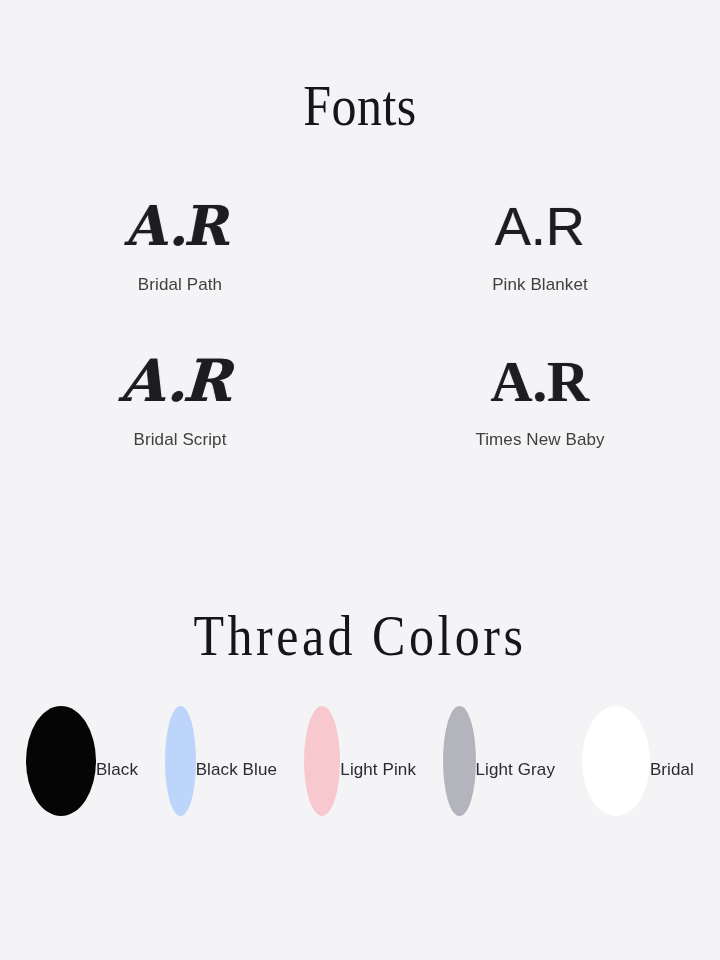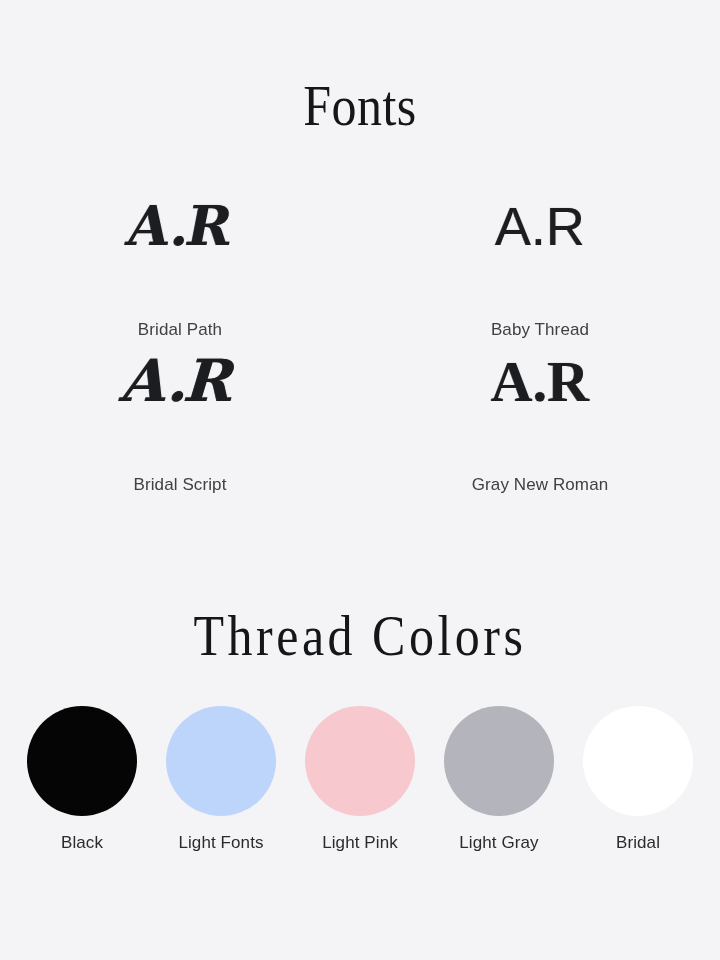--- a/index.html
+++ b/index.html
@@ -58,21 +58,21 @@
     top: 185px;
     width: 720px;
     display: grid;
     grid-template-columns: 1fr 1fr;
     grid-template-rows: 155px 155px;
   }
   .font-cell {
     display: flex;
     flex-direction: column;
     align-items: center;
-    justify-content: space-between;
+    justify-content: flex-start;
   }
   .monogram {
     height: 82px;
     display: flex;
     align-items: center;
     justify-content: center;
     color: #1c1d21;
     white-space: nowrap;
     
     text-shadow:
@@ -122,21 +122,20 @@
     top: 706px;
     width: 720px;
     display: flex;
     justify-content: space-between;
     padding: 0 26px;
     box-sizing: border-box;
   }
   .swatch-cell {
     width: 112px;
     display: flex;
-    flex-direction: column;
     align-items: center;
   }
   .swatch-dot {
     width: 110px;
     height: 110px;
     border-radius: 50%;
   }
   .swatch-label {
     margin-top: 17px;
     font-family: "Liberation Sans", sans-serif;
@@ -155,47 +154,47 @@
 
   <div id="fonts-grid">
 
     <div class="font-cell">
       <div class="monogram mono-script">A.R</div>
       <div class="font-label">Bridal Path</div>
     </div>
 
     <div class="font-cell">
       <div class="monogram mono-sans">A.R</div>
-      <div class="font-label">Baby Thread</div>
+      <div class="font-label">Pink Blanket</div>
     </div>
 
     <div class="font-cell">
       <div class="monogram mono-script-heavy">A.R</div>
       <div class="font-label">Bridal Script</div>
     </div>
 
     <div class="font-cell">
       <div class="monogram mono-serif">A.R</div>
-      <div class="font-label">Gray New Roman</div>
+      <div class="font-label">Times New Baby</div>
     </div>
 
   </div>
 
   <div class="display-heading" id="thread-title">Thread Colors</div>
 
   <div id="swatch-row">
 
     <div class="swatch-cell">
       <div class="swatch-dot" style="background: rgb(5, 5, 5);"></div>
       <div class="swatch-label">Black</div>
     </div>
 
     <div class="swatch-cell">
       <div class="swatch-dot" style="background: rgb(189, 212, 251);"></div>
-      <div class="swatch-label">Light Fonts</div>
+      <div class="swatch-label">Black Blue</div>
     </div>
 
     <div class="swatch-cell">
       <div class="swatch-dot" style="background: rgb(247, 201, 206);"></div>
       <div class="swatch-label">Light Pink</div>
     </div>
 
     <div class="swatch-cell">
       <div class="swatch-dot" style="background: rgb(180, 181, 188);"></div>
       <div class="swatch-label">Light Gray</div>

